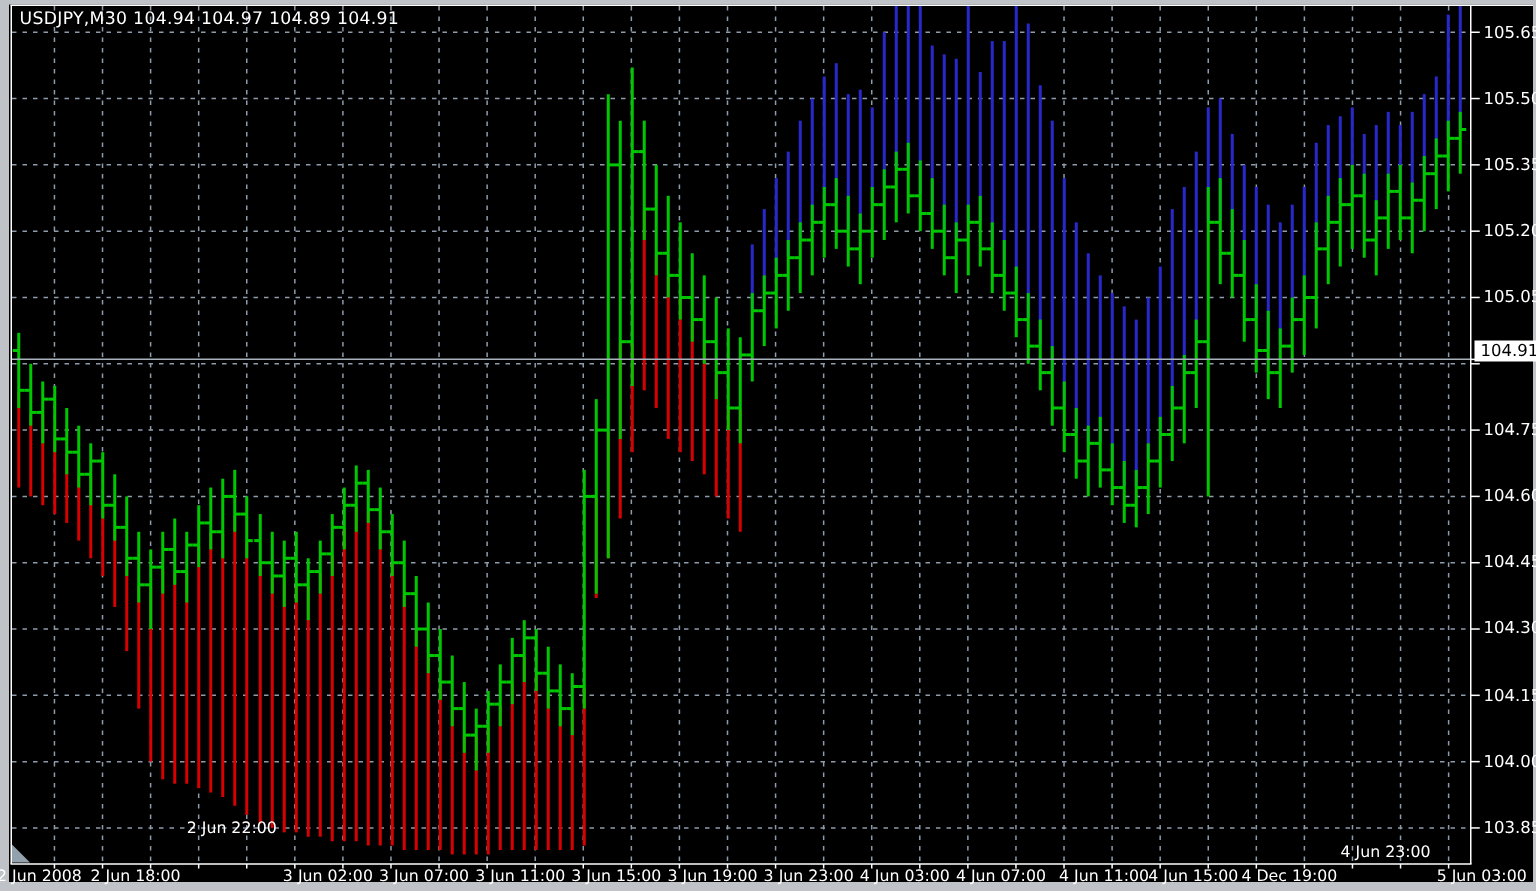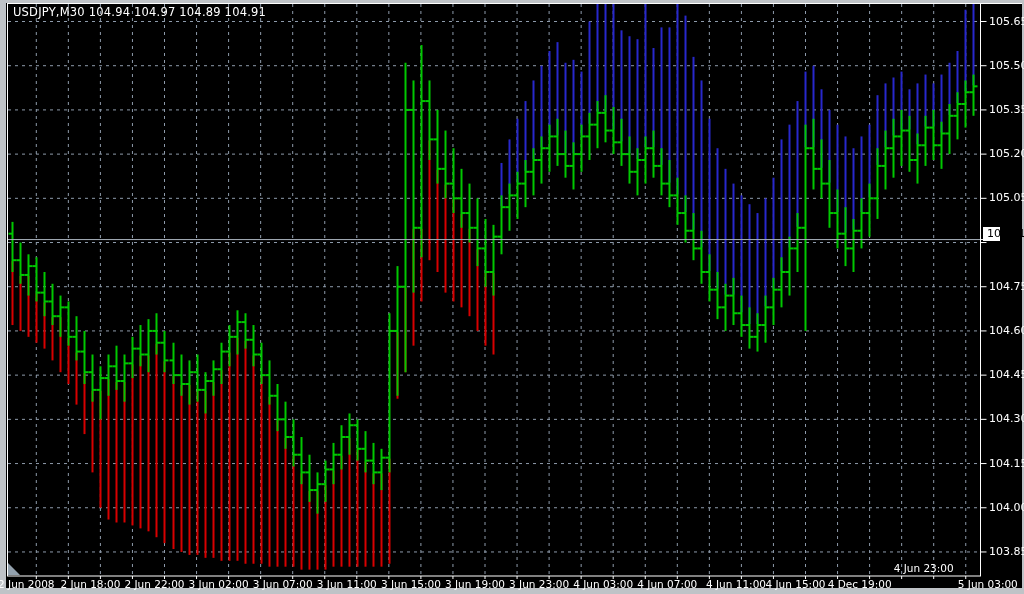--- a/index.html
+++ b/index.html
@@ -2,21 +2,21 @@
 <html><head>
 <meta charset="utf-8">
 <style>
   html,body{margin:0;padding:0;background:#bfc3c7;}
   #stage{position:relative;width:1024px;height:594px;background:#8b5cf6;
          font-family:"DejaVu Sans","Liberation Sans",sans-serif;overflow:hidden;}
   #chart-svg{position:absolute;left:0;top:0;}
   .lbl{position:absolute;color:#ffffff;font-size:11px;line-height:12px;white-space:nowrap;}
   .time-lbl{transform:translateX(-50%);font-size:10.5px;}
   #title-lbl{left:13px;top:6px;font-size:11.5px;letter-spacing:0.2px;}
-  #price-badge{position:absolute;left:983px;width:17px;height:14px;background:#ffffff;color:#000000;
+  #price-badge{position:absolute;left:983px;width:41px;height:14px;background:#ffffff;color:#000000;
                font-size:11px;line-height:14px;padding-left:4px;box-sizing:border-box;}
 </style>
 </head>
 <body>
 
 <div id="stage">
   <svg id="chart-svg" width="1024" height="594">
       <rect x="0" y="0" width="1024" height="594" fill="#000000"></rect>
       <line x1="8" y1="551.9600000000033" x2="980.5" y2="551.9600000000033" stroke="#8e9bab" stroke-width="1" stroke-dasharray="3,4"></line>
       <line x1="8" y1="507.75500000000164" x2="980.5" y2="507.75500000000164" stroke="#8e9bab" stroke-width="1" stroke-dasharray="3,4"></line>
@@ -855,21 +855,21 @@
         <div class="lbl" style="left: 989px; top: 324.935px;">104.60</div>
         <div class="lbl" style="left: 989px; top: 369.14px;">104.45</div>
         <div class="lbl" style="left: 989px; top: 413.345px;">104.30</div>
         <div class="lbl" style="left: 989px; top: 457.55px;">104.15</div>
         <div class="lbl" style="left: 989px; top: 501.755px;">104.00</div>
         <div class="lbl" style="left: 989px; top: 545.96px;">103.85</div>
       </div>
     <div id="time-axis">
         <div class="lbl time-lbl" style="left: 26.3px; top: 578px;">2 Jun 2008</div>
         <div class="lbl time-lbl" style="left: 90.4px; top: 578px;">2 Jun 18:00</div>
-        <div class="lbl time-lbl" style="left: 154.5px; top: 578px;">2 Jun 22:00</div>
+        <div class="lbl time-lbl" style="left: 154.5px; top: 546px;">2 Jun 22:00</div>
         <div class="lbl time-lbl" style="left: 218.6px; top: 578px;">3 Jun 02:00</div>
         <div class="lbl time-lbl" style="left: 282.7px; top: 578px;">3 Jun 07:00</div>
         <div class="lbl time-lbl" style="left: 346.8px; top: 578px;">3 Jun 11:00</div>
         <div class="lbl time-lbl" style="left: 410.9px; top: 578px;">3 Jun 15:00</div>
         <div class="lbl time-lbl" style="left: 475px; top: 578px;">3 Jun 19:00</div>
         <div class="lbl time-lbl" style="left: 539.1px; top: 578px;">3 Jun 23:00</div>
         <div class="lbl time-lbl" style="left: 603.2px; top: 578px;">4 Jun 03:00</div>
         <div class="lbl time-lbl" style="left: 667.3px; top: 578px;">4 Jun 07:00</div>
         <div class="lbl time-lbl" style="left: 736px; top: 578px; text-align: center;">4 Jun 11:00</div>
         <div class="lbl time-lbl" style="left: 795.5px; top: 578px;">4 Jun 15:00</div>

